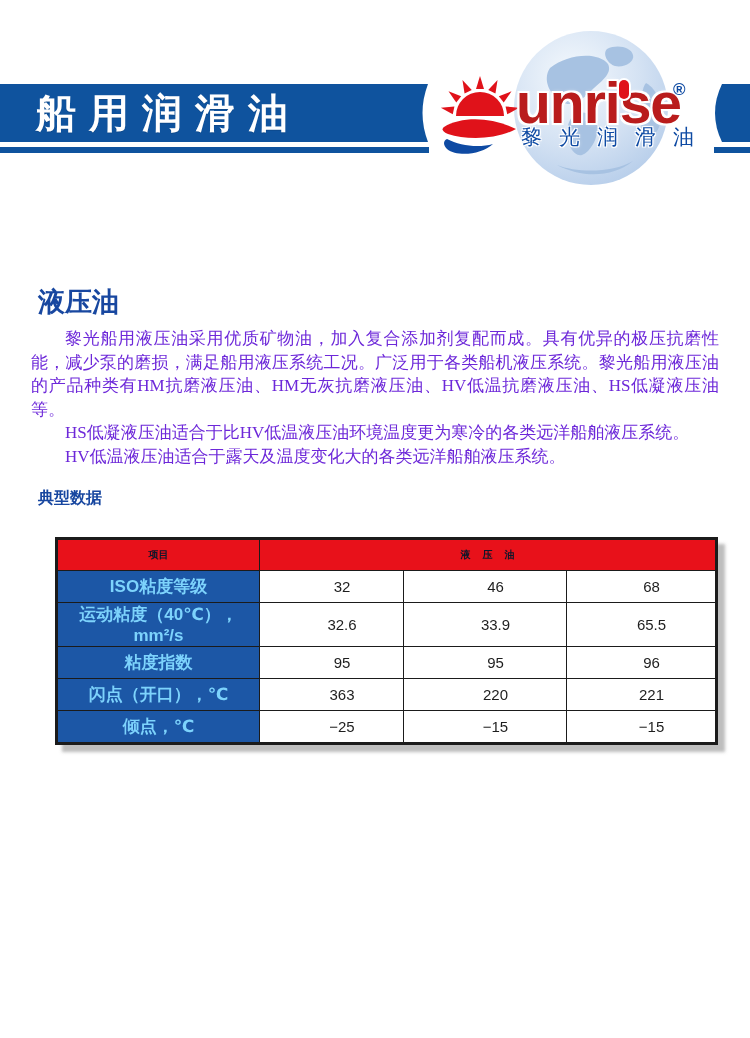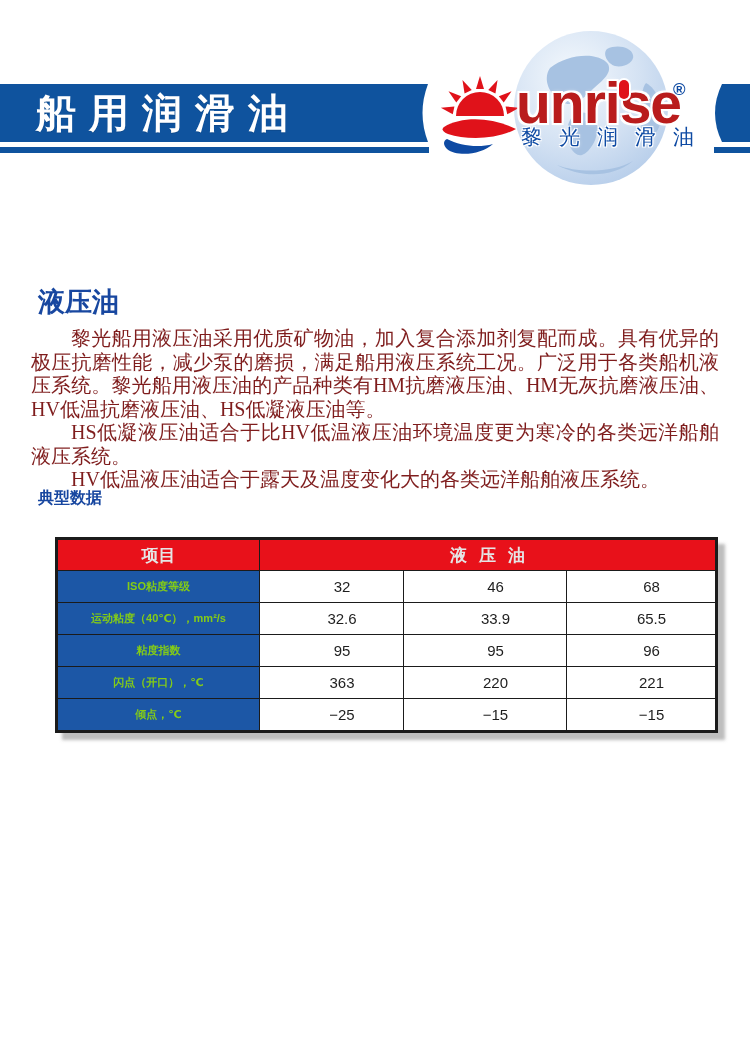--- a/index.html
+++ b/index.html
@@ -48,42 +48,42 @@
   
   .h-section {
     position:absolute; left:38px; color:#1847a0; font-weight:700; margin:0;
   }
   .h-hydraulic { top:284px; font-size:27px; }
   .h-typical   { top:488px; font-size:16px; }
 
   .body-text {
     position:absolute; left:31px; top:327px; width:688px;
     font-family:"Liberation Serif","DejaVu Serif",serif;
-    font-size:20px; line-height:23.5px; color:#7f1d1d;
+    font-size:17px; line-height:23.5px; color:#6d28d9;
     text-align:justify;
   }
   .body-text p { margin:0; text-indent:2em; }
 
   
   .data-table {
     position:absolute; left:55px; top:537px; width:660px;
     border-collapse:collapse; table-layout:fixed;
     border:3px solid #1b1b1b;
     box-shadow:7px 7px 3px rgba(125,125,125,.5);
     background:#ffffff;
   }
   .data-table td, .data-table th { border:1.5px solid #1b1b1b; padding:0; text-align:center; }
   .data-table thead th {
-    background:#e8111a; color:#e5e5e5; height:30px;
-    font-size:17px; font-weight:700;
+    background:#e8111a; color:#0f172a; height:30px;
+    font-size:10px; font-weight:700;
   }
   .data-table thead th.product { letter-spacing:12px; text-indent:12px; }
   .data-table tbody th {
-    background:#1c57a6; color:#84cc16; height:31px;
-    font-size:11px; font-weight:600;
+    background:#1c57a6; color:#7dd3fc; height:31px;
+    font-size:17px; font-weight:600;
   }
   .data-table tbody td { font-size:15px; color:#1e1e1e; background:#ffffff;padding-left:21px; }
 </style>
 </head>
 <body>
 
 <div class="page">
 
   <svg class="band band-left" viewBox="0 0 430 58" preserveAspectRatio="none">
     <path d="M0 0 L428 0 Q417 29 428 58 L0 58 Z" fill="#0f539e"></path>

